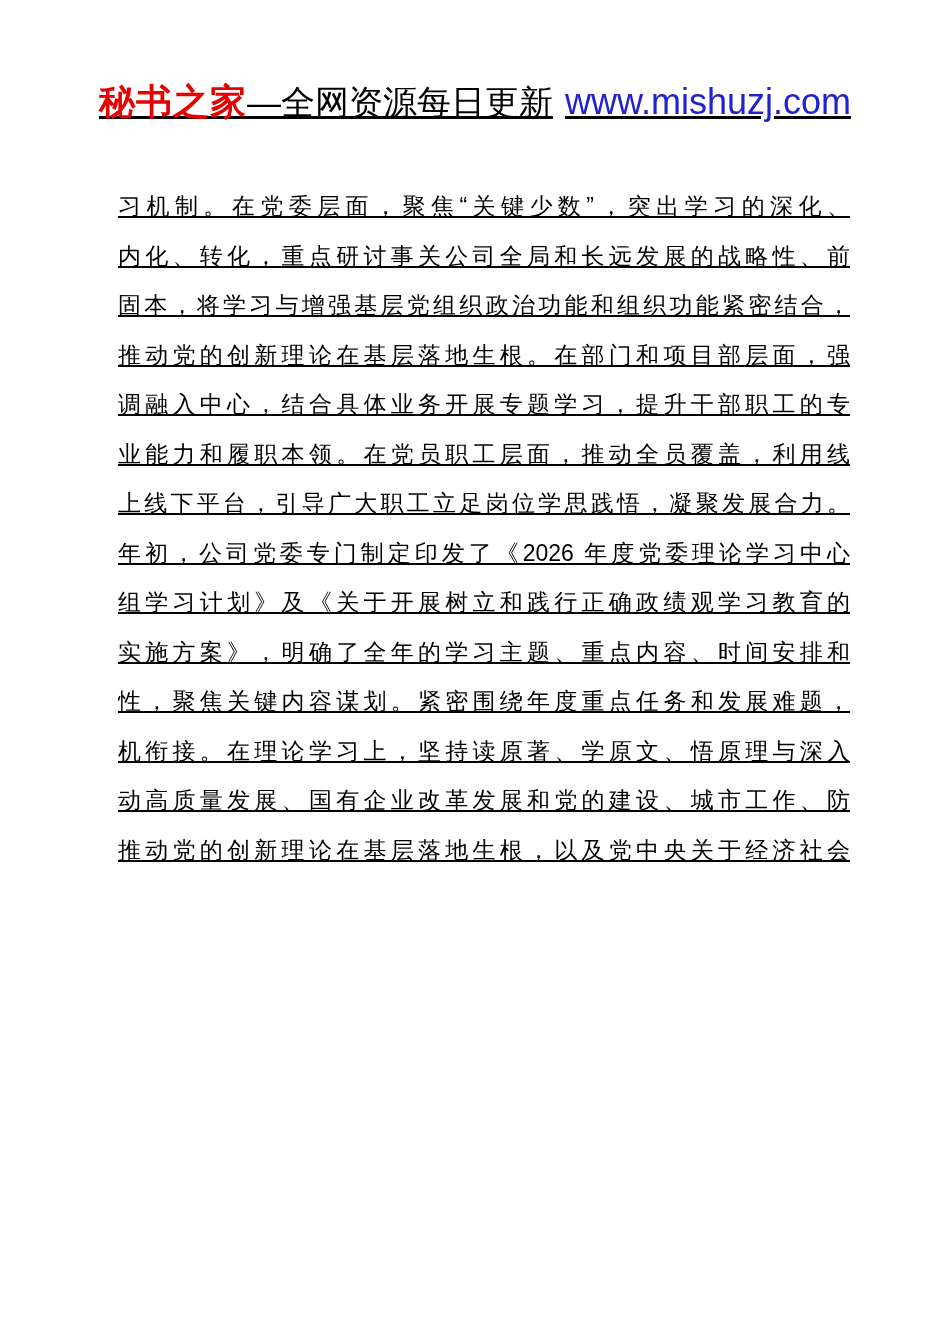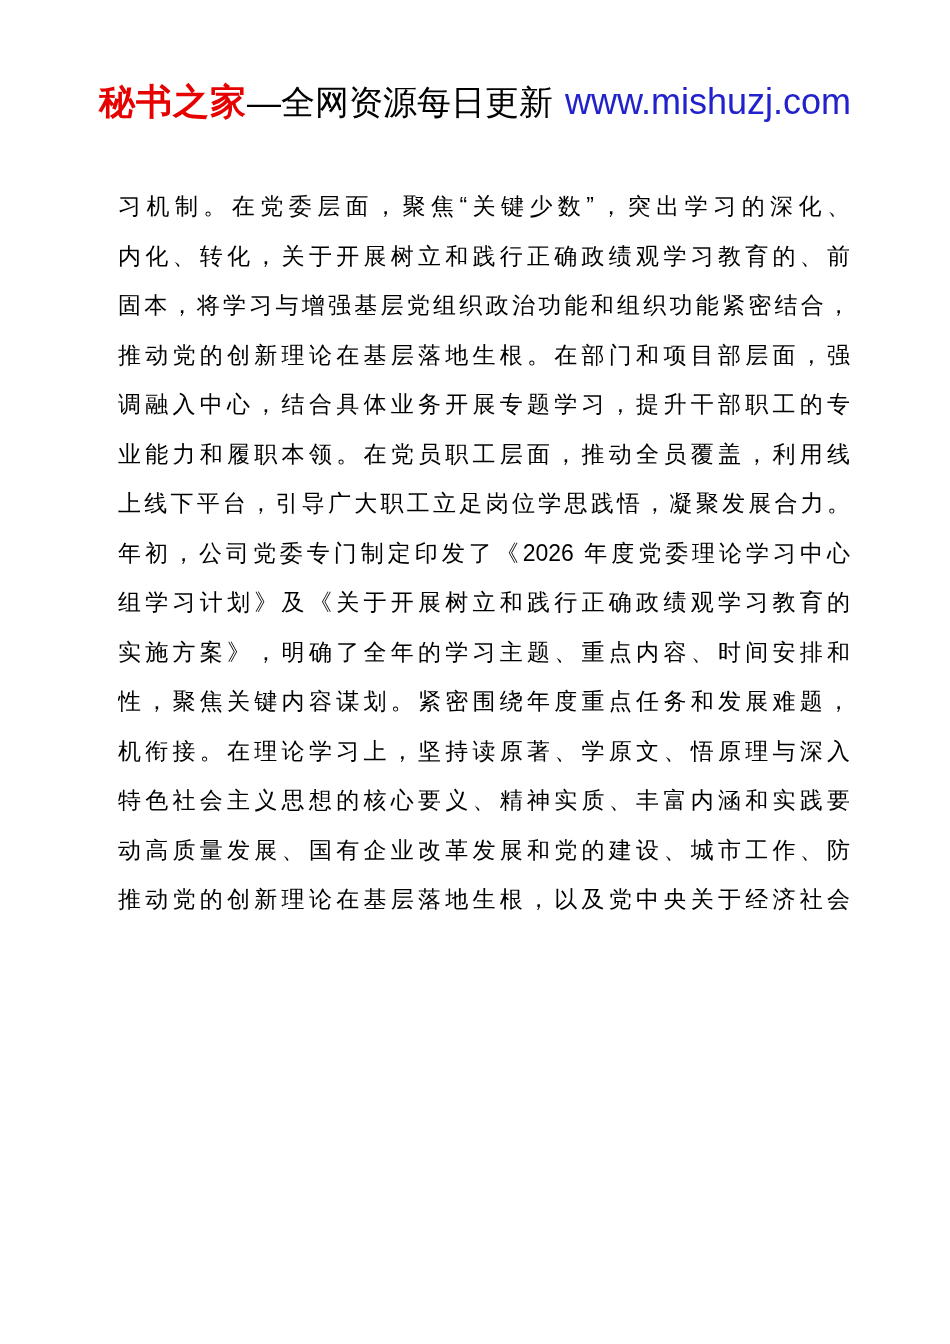--- a/index.html
+++ b/index.html
@@ -12,20 +12,21 @@
     width: 950px;
     background: #ffffff;
     font-family: "Liberation Sans", sans-serif;
   }
   body { height: 1344px; overflow: hidden; }
   .page {
     position: relative;
     width: 950px;
     height: 1344px;
     background: #ffffff;
+    text-decoration: underline;
   }
   .doc-header {
     padding-top: 80px;
     text-align: center;
     white-space: nowrap;
     font-size: 36px;
     line-height: 44px;
   }
   .site-name {
     color: var(--red);
@@ -61,29 +62,28 @@
 <body>
 
 <div class="page">
 
   <header class="doc-header">
     <span class="site-name">秘书之家</span><span class="tagline">—全网资源每日更新</span><span class="site-url">www.mishuzj.com</span>
   </header>
 
   <main class="doc-body">
     <div class="line">习机制。在党委层面，聚焦“关键少数”，突出学习的深化、</div>
-    <div class="line">内化、转化，关于开展树立和践行正确政绩观学习教育的、前</div>
+    <div class="line">内化、转化，重点研讨事关公司全局和长远发展的战略性、前</div>
     <div class="line">固本，将学习与增强基层党组织政治功能和组织功能紧密结合，</div>
     <div class="line">推动党的创新理论在基层落地生根。在部门和项目部层面，强</div>
     <div class="line">调融入中心，结合具体业务开展专题学习，提升干部职工的专</div>
     <div class="line">业能力和履职本领。在党员职工层面，推动全员覆盖，利用线</div>
     <div class="line">上线下平台，引导广大职工立足岗位学思践悟，凝聚发展合力。</div>
     <div class="line">年初，公司党委专门制定印发了《2026 年度党委理论学习中心</div>
     <div class="line">组学习计划》及《关于开展树立和践行正确政绩观学习教育的</div>
     <div class="line">实施方案》，明确了全年的学习主题、重点内容、时间安排和</div>
     <div class="line">性，聚焦关键内容谋划。紧密围绕年度重点任务和发展难题，</div>
     <div class="line">机衔接。在理论学习上，坚持读原著、学原文、悟原理与深入</div>
-    <div class="line">特色社会主义思想的核心要义、精神实质、丰富内涵和实践要</div>
     <div class="line">动高质量发展、国有企业改革发展和党的建设、城市工作、防</div>
     <div class="line">推动党的创新理论在基层落地生根，以及党中央关于经济社会</div>
   </main>
 
 </div>
 
 </body></html>

